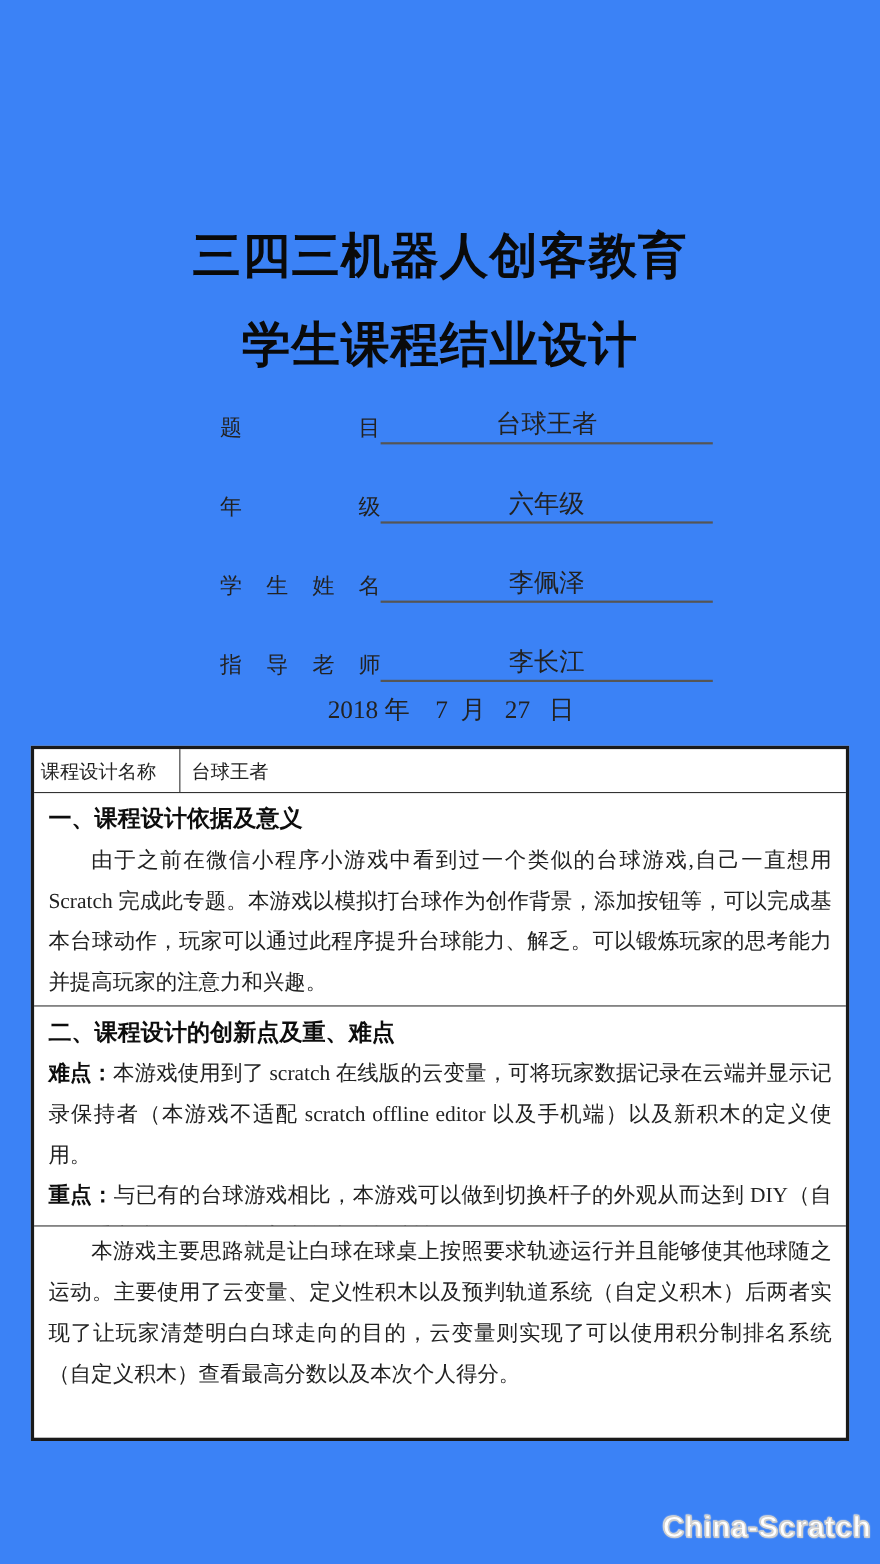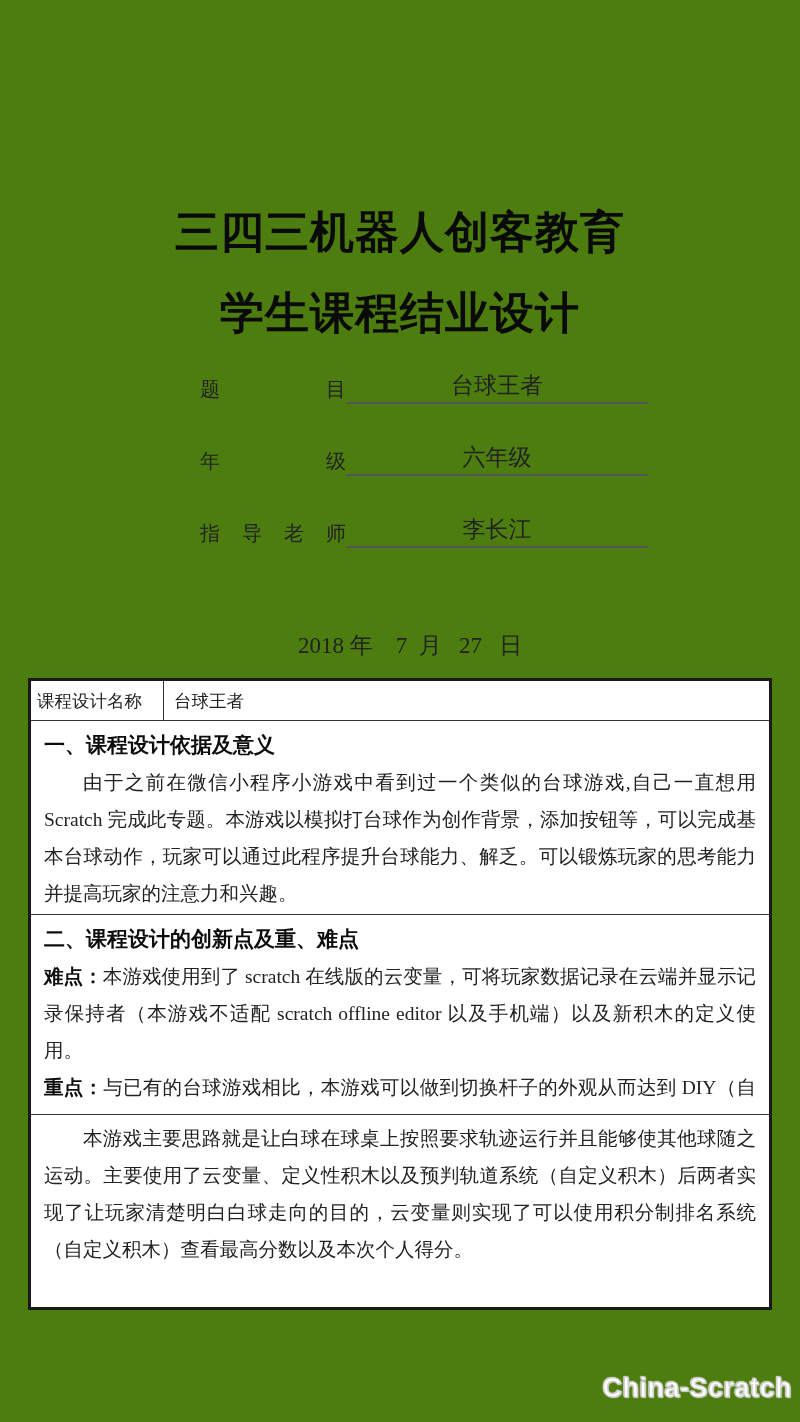--- a/index.html
+++ b/index.html
@@ -4,21 +4,21 @@
 <style>
   html, body {
     margin: 0;
     padding: 0;
     background: #ffffff;
   }
   .page {
     position: relative;
     width: 800px;
     height: 1422px;
-    background: #4d7c0f;
+    background: #3b82f6;
     overflow: hidden;
     font-family: "Liberation Serif", "DejaVu Serif", serif;
     color: #1c1c1c;
   }
 
   
   .doc-title {
     position: absolute;
     left: 0;
     width: 800px;
@@ -166,20 +166,24 @@
   <div class="cover-form">
     <div class="form-row">
       <span class="f-label">题目</span>
       <span class="f-value">台球王者</span>
     </div>
     <div class="form-row">
       <span class="f-label">年级</span>
       <span class="f-value">六年级</span>
     </div>
     <div class="form-row">
+      <span class="f-label">学生姓名</span>
+      <span class="f-value">李佩泽</span>
+    </div>
+    <div class="form-row">
       <span class="f-label">指导老师</span>
       <span class="f-value">李长江</span>
     </div>
   </div>
 
   <div class="date-line">2018 年    7  月   27   日</div>
 
   <div class="course-table">
 
     <div class="tbl-row1">

